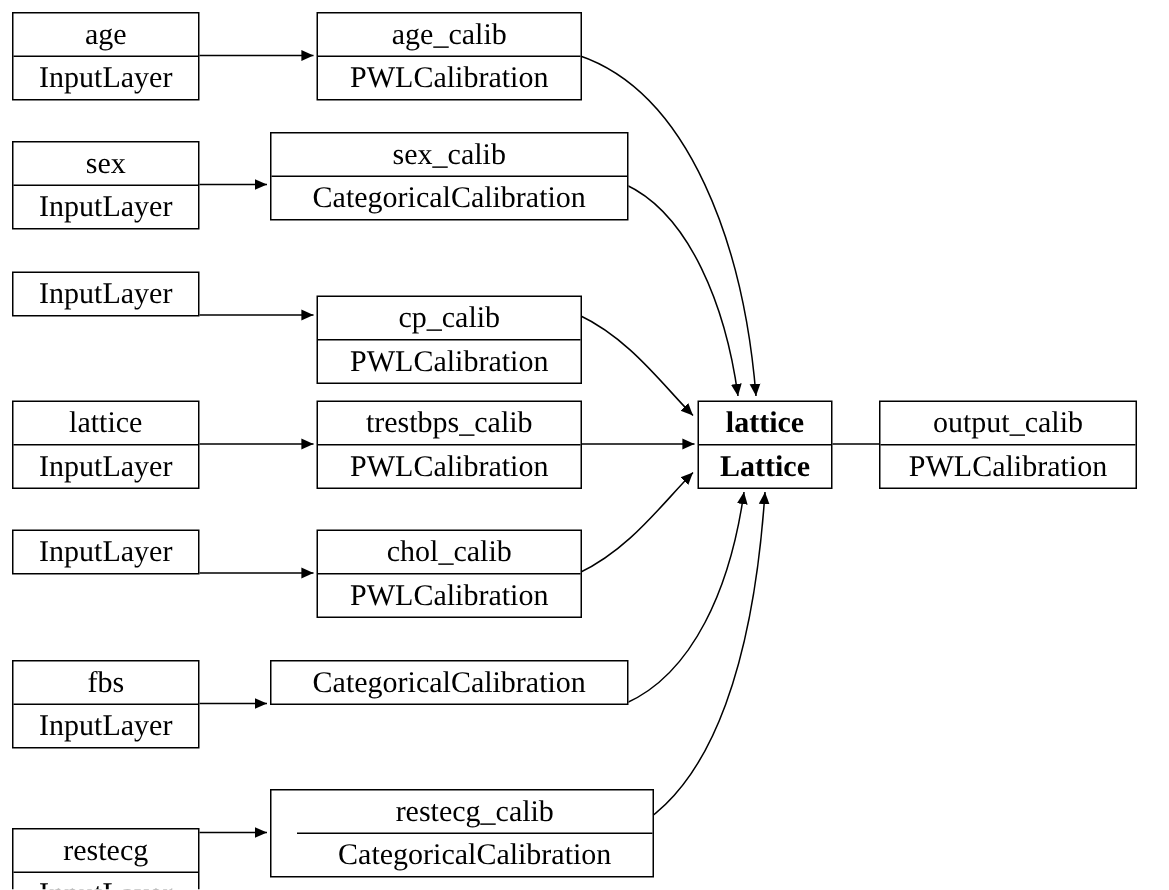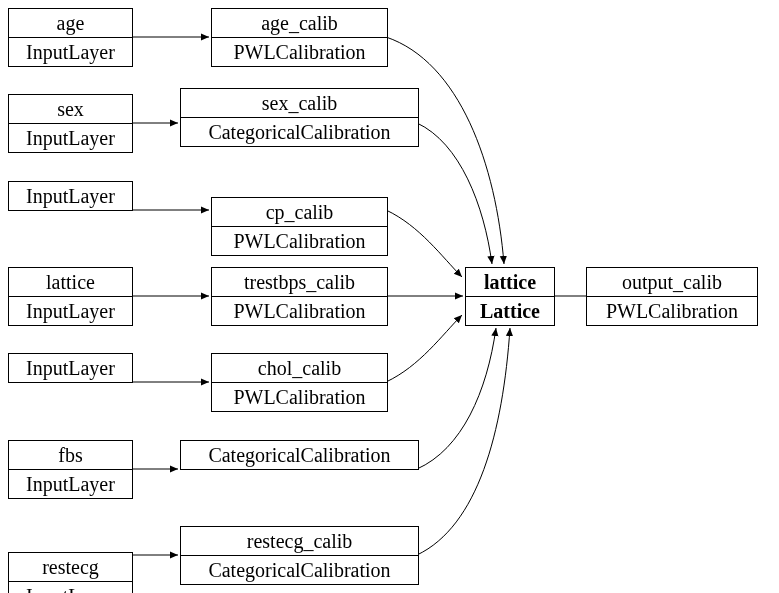--- a/index.html
+++ b/index.html
@@ -132,21 +132,21 @@
 
   <div class="node" style="left:211px; top:353px; width:175px;">
     <div class="cell name">chol_calib</div>
     <div class="cell type">PWLCalibration</div>
   </div>
 
   <div class="node" style="left:180px; top:440px; width:237px;">
     <div class="cell type">CategoricalCalibration</div>
   </div>
 
-  <div class="node" style="left:180px; top:526px; width:237px;">
+  <div class="node" style="left:180px; top:526px; width:237px;padding-left:17px;">
     <div class="cell name">restecg_calib</div>
     <div class="cell type">CategoricalCalibration</div>
   </div>
 
   <div class="node" style="left:465px; top:267px; width:88px;font-weight:bold;">
     <div class="cell name">lattice</div>
     <div class="cell type">Lattice</div>
   </div>
 
   <div class="node" style="left:586px; top:267px; width:170px;">

